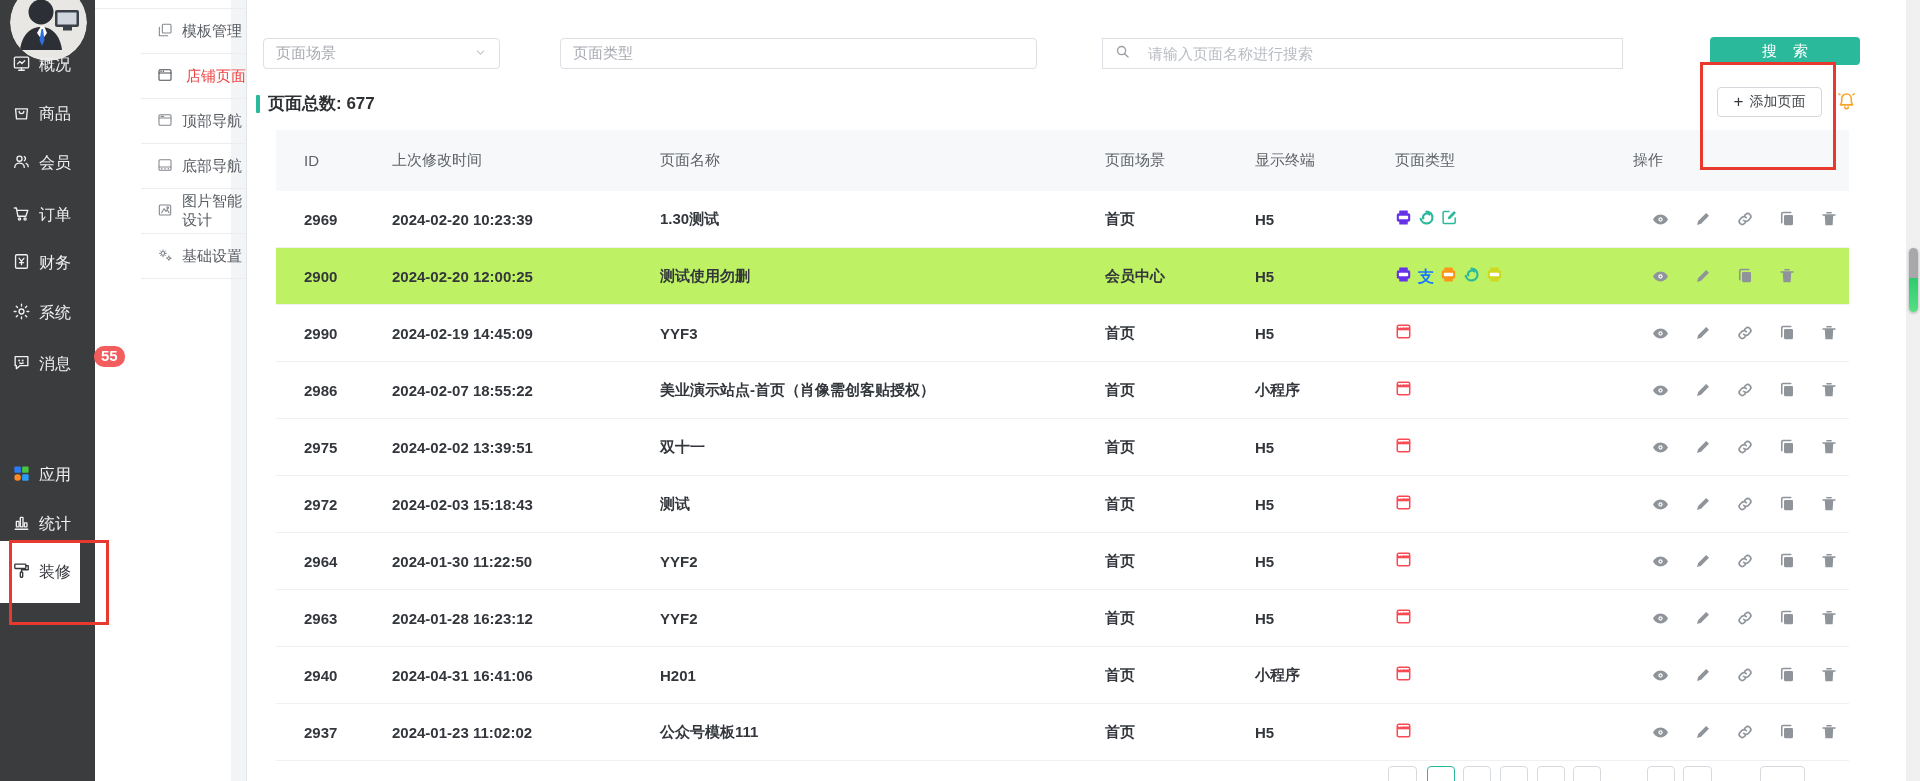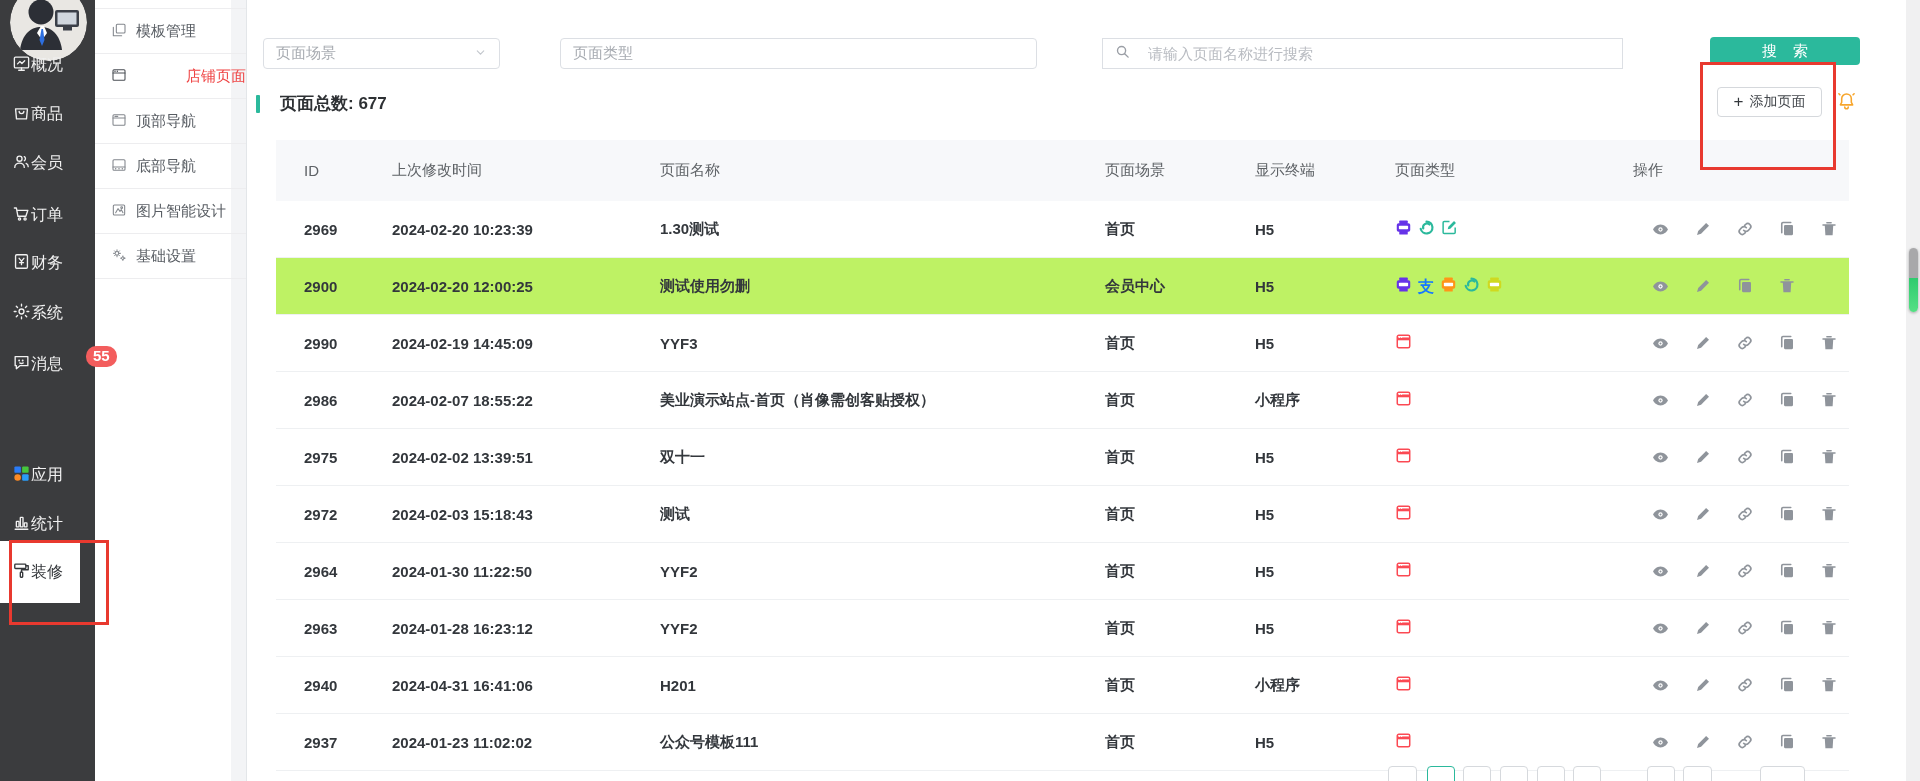--- a/index.html
+++ b/index.html
@@ -3,33 +3,33 @@
 <meta charset="utf-8">
 <style>
   * { margin:0; padding:0; box-sizing:border-box; }
   html,body { width:1920px; height:781px; overflow:hidden; background:#fff;
     font-family:"Liberation Sans","DejaVu Sans",sans-serif; }
   body { position:relative; }
 
   
   .dark-sidebar { position:absolute; left:0; top:0; width:95px; height:781px; background:#3b3c3e; z-index:5; }
   .avatar { position:absolute; left:10px; top:-16px; width:77px; height:77px; border-radius:50%; overflow:hidden; }
-  .nav-item { position:absolute; left:0; width:80px; height:40px; display:flex; align-items:center; 
+  .nav-item { position:absolute; left:0; width:80px; height:40px; display:flex; align-items:center; gap:8px;
     padding-left:12px; color:#f1f1f1; font-size:16px; cursor:pointer; }
   .nav-item svg { flex:none; }
   .nav-item.selected { background:#fff; color:#34373b; height:62px; }
   .nav-badge { position:absolute; left:55px; top:-8px; background:#f35d5d; color:#fff; font-size:15px;
     font-weight:700; padding:1.5px 7px; border-radius:10px; line-height:1.2; }
   .nav-label { position:relative; }
 
   
   .sub-sidebar { position:absolute; left:95px; top:0; width:152px; height:781px; background:#fff;
     border-right:1px solid #e3e6e9; z-index:4; }
   .sub-gutter { position:absolute; top:0; right:0; width:15px; height:100%; background:#f3f4f6; }
-  .sub-items { position:absolute; top:8px; left:0; right:0; border-top:1px solid #ededef; }
+  .sub-items { position:absolute; top:8px; left:0; right:0; border-top:1px solid #ededef;padding-left:46px; }
   .sub-item { position:relative; height:45px; display:flex; align-items:center; gap:9px; padding-left:16px;
     border-bottom:1px solid #ededef; font-size:15px; color:#585d63; cursor:pointer; }
   .sub-item svg { flex:none; color:#83878d; }
   .sub-item.active { font-weight:400; color:#ef4444;justify-content:space-between; }
   .sub-item.active svg { color:#4a4e54; }
   .sub-item.highlighted { background:#f1f2f4; }
 
   
   .select-box { position:absolute; top:38px; height:31px; border:1px solid #dcdfe4; border-radius:4px;
     background:#fff; display:flex; align-items:center; justify-content:space-between; padding:0 12px;
@@ -38,37 +38,37 @@
   #select-type  { left:560px; width:477px; }
   .search-box { position:absolute; left:1102px; top:38px; width:521px; height:31px; border:1px solid #dcdfe4;
     border-radius:0; background:#fff; display:flex; align-items:center; gap:18px; padding:0 12px; }
   .search-box input { border:none; outline:none; flex:1; font-size:15px; color:#333; background:transparent;
     font-family:inherit; }
   .search-box input::placeholder { color:#b9bcc2; }
   .search-btn { position:absolute; left:1710px; top:37px; width:150px; height:28px; background:#2bb99c;
     border:none; border-radius:4px; color:#fff; font-size:15px; letter-spacing:6px; text-indent:6px;
     display:flex; align-items:center; justify-content:center; cursor:pointer; font-family:inherit; }
 
-  .summary { position:absolute; left:256px; top:92px; display:flex; align-items:center; gap:20px;
+  .summary { position:absolute; left:256px; top:92px; display:flex; align-items:center; gap:8px;
     font-size:17px; font-weight:700; color:#2e3134; }
   .summary .bar { width:4px; height:18px; background:#2bb99c; border-radius:1px; }
 
   .add-btn { position:absolute; left:1717px; top:87px; width:105px; height:30px; background:#fff;
     border:1px solid #d5d8dc; border-radius:4px; display:flex; align-items:center; justify-content:center;
     gap:6px; font-size:14px; color:#44484d; cursor:pointer; font-family:inherit; }
   .add-btn .plus { font-size:17px; font-weight:400; color:#33373c; }
   .bell { position:absolute; left:1836px; top:90px; cursor:pointer; }
 
   
   .red-box { position:absolute; border:3px solid #e8392f; z-index:50; pointer-events:none; }
   #red-box-add  { left:1700px; top:62px;  width:136px; height:108px; }
   #red-box-deco { left:9px;    top:540px; width:100px; height:85px;  }
 
   
-  .table { position:absolute; left:276px; top:140px; width:1573px; }
+  .table { position:absolute; left:276px; top:130px; width:1573px; }
   .thead, .trow { display:grid; grid-template-columns:88px 268px 445px 150px 140px 238px auto;
     align-items:center; padding-left:28px; }
   .thead { height:61px; background:#f7f8fa; font-size:15px; color:#5e6266; }
   .trow { height:57px; border-bottom:1px solid #eef0f2; font-size:15px; font-weight:700; color:#33373c; }
   .trow.highlight { background:#bef264; }
   .type-icons { display:flex; align-items:center; gap:6px; }
   .type-icons .alipay-glyph { color:#1678ff; font-weight:700; font-size:16px; line-height:1; }
   .actions { display:flex; align-items:center; gap:24px; padding-left:18px; color:#8f949b; }
   .actions span { cursor:pointer; display:flex; }
 

